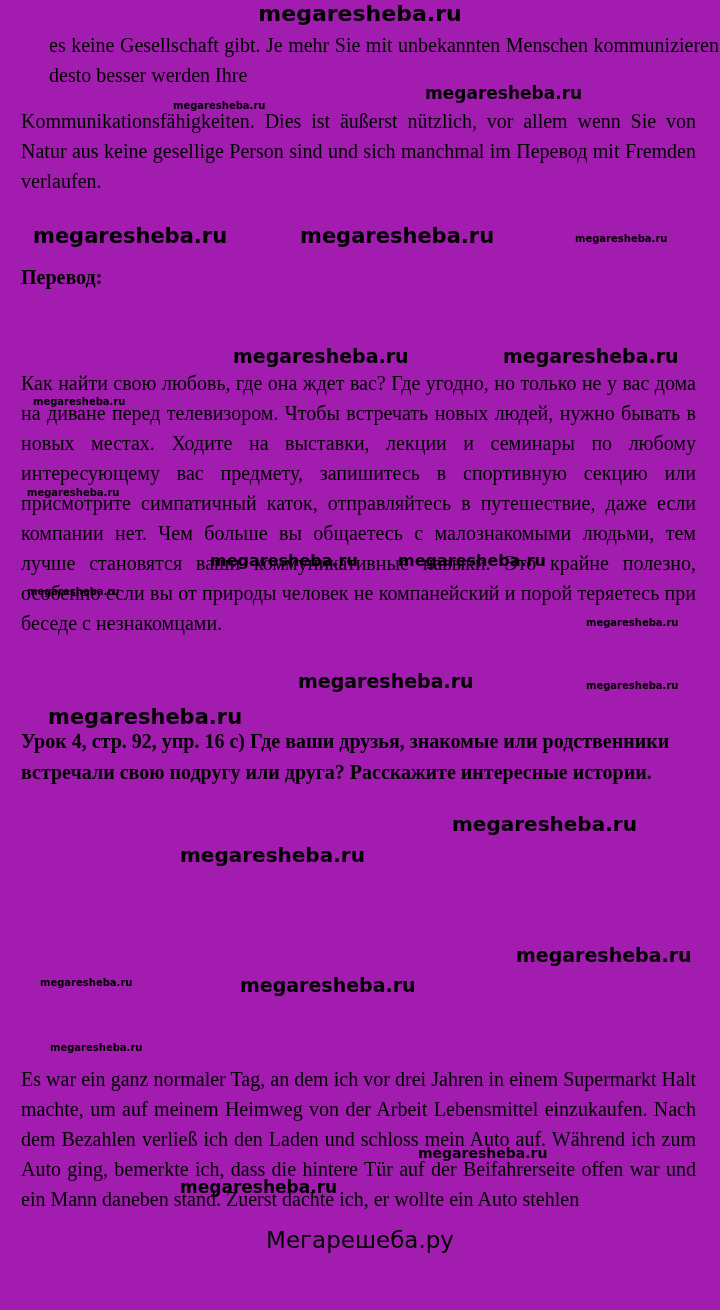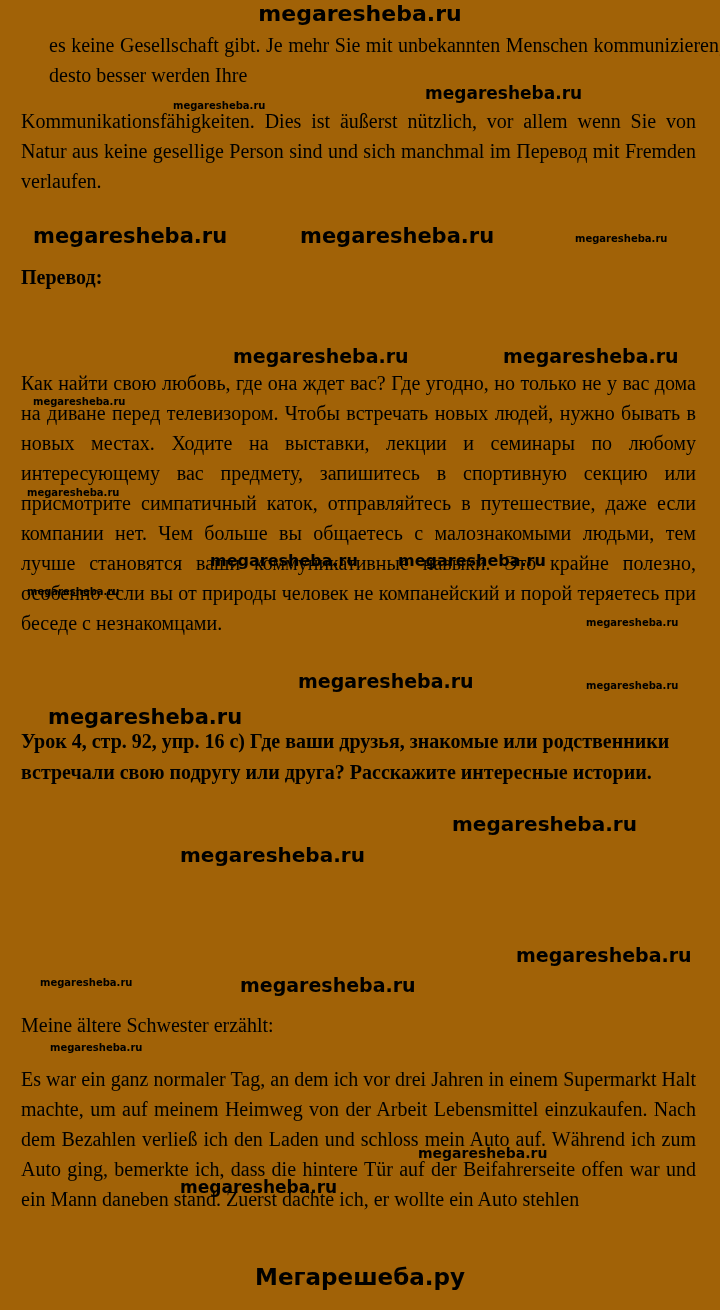--- a/index.html
+++ b/index.html
@@ -1,21 +1,21 @@
 <!DOCTYPE html>
 <html><head>
 <meta charset="utf-8">
 <style>
   * { margin: 0; padding: 0; box-sizing: border-box; }
   html, body { background: #ffffff; }
   .page {
     position: relative;
     width: 720px;
     height: 1310px;
-    background: #a16207;
+    background: #a21caf;
     font-family: "Liberation Serif", serif;
     color: #000000;
     overflow: hidden;
     margin: 0 auto;
   }
   .block {
     position: absolute;
     left: 21px;
     width: 675px;
     font-size: 20px;
@@ -33,24 +33,24 @@
   }
   .wm-header { left: 50%; top: 1px; transform: translateX(-50%); font-size: 22px; }
   .wm-xl { font-size: 21px; }
   .wm-lg { font-size: 19px; }
   .wm-md { font-size: 16px; }
   .wm-sm2 { font-size: 14px; }
   .wm-sm { font-size: 10px; }
   .footer-title {
     position: absolute;
     left: 50%;
-    top: 1264px;
+    top: 1227px;
     transform: translateX(-50%);
     font-family: "DejaVu Sans", sans-serif;
-    font-weight: bold;
+    font-weight: normal;
     font-size: 23px;
     white-space: nowrap;
   }
 </style>
 </head>
 <body>
 
 <div class="page">
 
   <span class="wm wm-header">megaresheba.ru</span>
@@ -82,21 +82,20 @@
   <span class="wm wm-xl" style="left:48px; top:705px;">megaresheba.ru</span>
 
   <p class="block heading" style="top:726px;">Урок 4, стр. 92, упр. 16 c) Где ваши друзья, знакомые или родственники встречали свою подругу или друга? Расскажите интересные истории.</p>
   <span class="wm" style="left:452px; top:812px; font-size:20px;">megaresheba.ru</span>
   <span class="wm" style="left:180px; top:843px; font-size:20px;">megaresheba.ru</span>
 
   <span class="wm wm-lg" style="left:516px; top:944px;">megaresheba.ru</span>
   <span class="wm wm-sm" style="left:40px; top:977px;">megaresheba.ru</span>
   <span class="wm wm-lg" style="left:240px; top:974px;">megaresheba.ru</span>
 
-  <p class="block" style="top:1010px;">Meine ältere Schwester erzählt:</p>
   <span class="wm wm-sm" style="left:50px; top:1042px;">megaresheba.ru</span>
 
   <p class="block justify" style="top:1064px;">Es war ein ganz normaler Tag, an dem ich vor drei Jahren in einem Supermarkt Halt machte, um auf meinem Heimweg von der Arbeit Lebensmittel einzukaufen. Nach dem Bezahlen verließ ich den Laden und schloss mein Auto auf. Während ich zum Auto ging, bemerkte ich, dass die hintere Tür auf der Beifahrerseite offen war und ein Mann daneben stand. Zuerst dachte ich, er wollte ein Auto stehlen</p>
   <span class="wm wm-sm2" style="left:418px; top:1145px;">megaresheba.ru</span>
   <span class="wm" style="left:180px; top:1177px; font-size:17px;">megaresheba.ru</span>
 
   <div class="footer-title">Мегарешеба.ру</div>
 
 </div>
 

